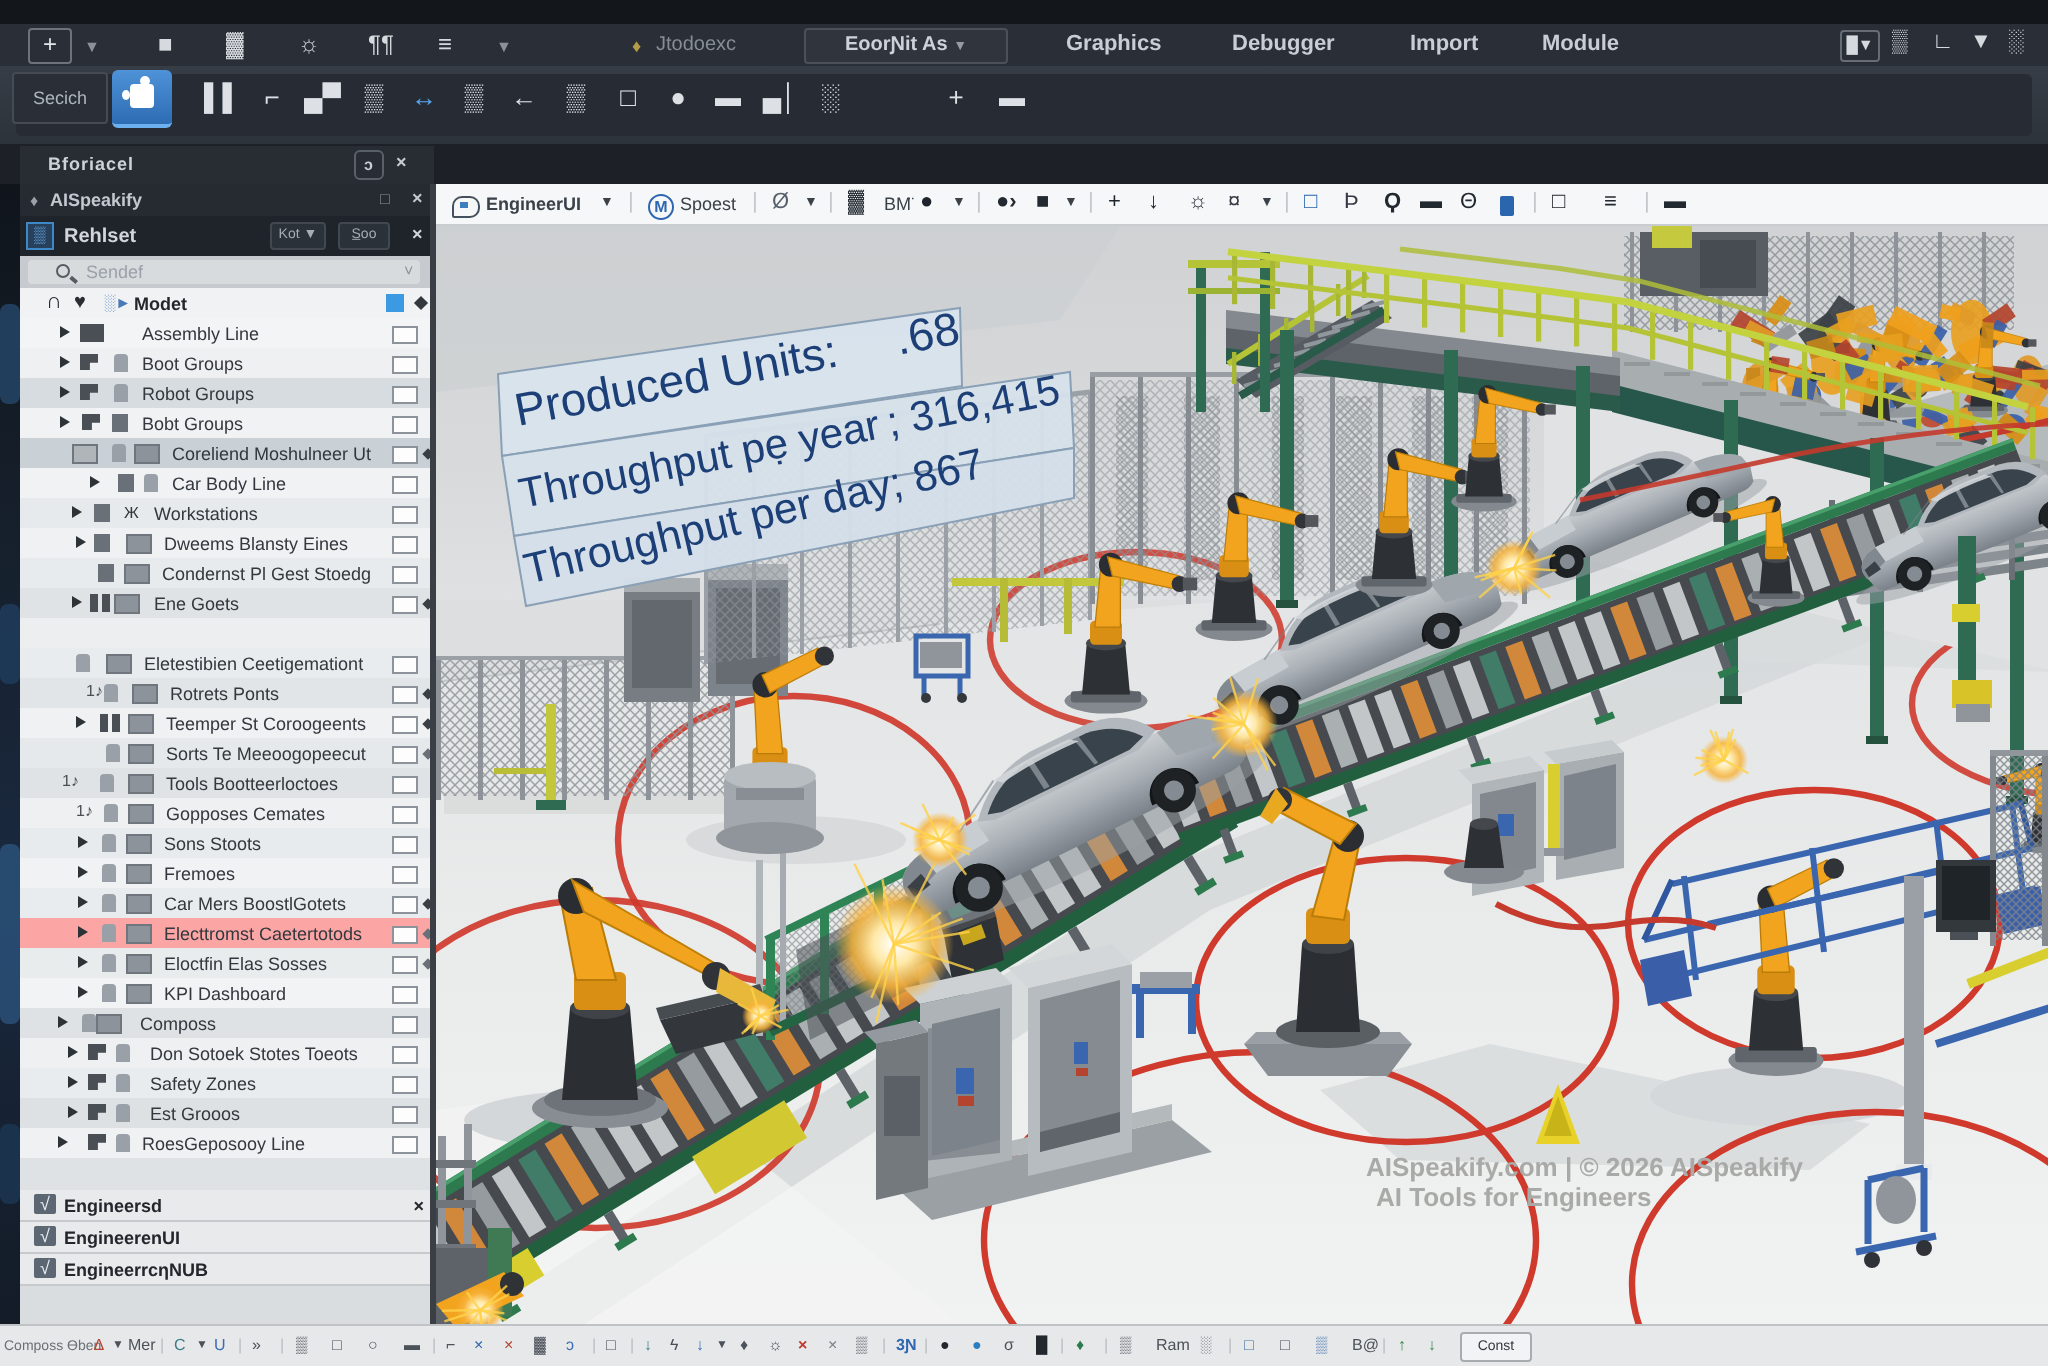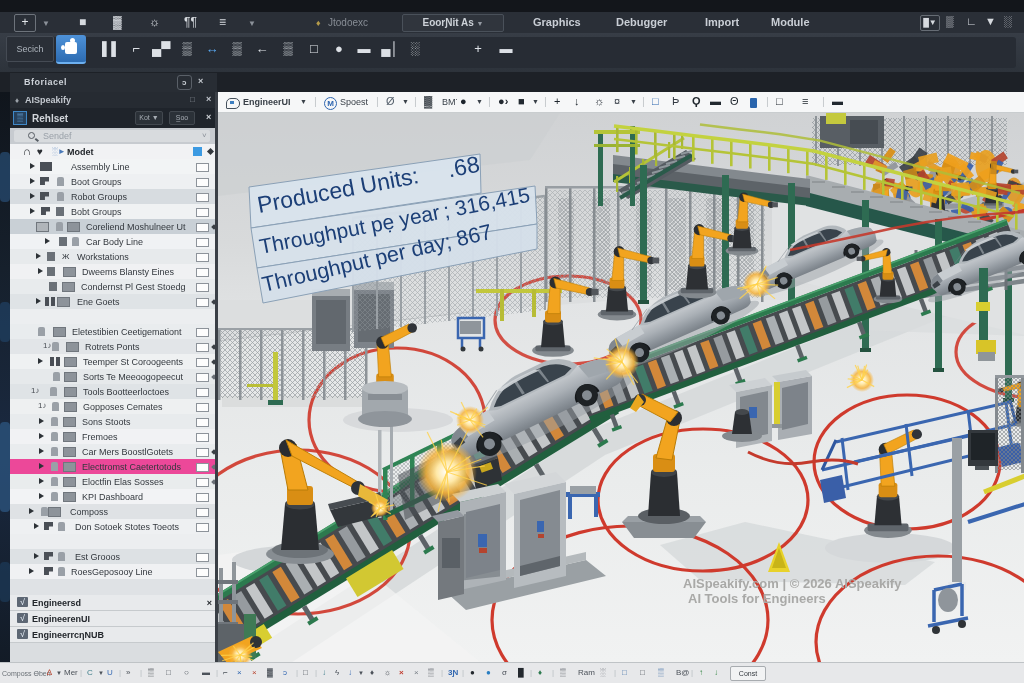--- a/index.html
+++ b/index.html
@@ -264,21 +264,21 @@
         <span class="cbx"></span>
       </div>
     <div class="trow" style="top:352px;background:#e9ecee;">
         <span class="arw" style="left:39px;"></span>
         <span class="icp" style="left:51px;"></span>
         <span class="ic1" style="left:63px;"></span>
         <span class="lb" style="left:82px;">Car Mers BoostlGotets</span>
         <span class="cbx"></span>
         <span class="dia"></span>
       </div>
-    <div class="trow" style="top:367px;background:#ec4899;">
+    <div class="trow" style="top:367px;background:#fca5a5;">
         <span class="arw" style="left:39px;"></span>
         <span class="icp" style="left:51px;"></span>
         <span class="ic1" style="left:63px;"></span>
         <span class="lb" style="left:82px;">Electtromst Caetertotods</span>
         <span class="cbx"></span>
         <span class="dia" style="background:#6a7077;"></span>
       </div>
     <div class="trow" style="top:382px;background:#e9eced;">
         <span class="arw" style="left:39px;"></span>
         <span class="icp" style="left:51px;"></span>
@@ -299,20 +299,27 @@
         <span class="icp" style="left:41px;"></span>
         <span class="ic1" style="left:48px;"></span>
         <span class="lb" style="left:70px;">Composs</span>
         <span class="cbx"></span>
       </div>
     <div class="trow" style="top:427px;background:#eef0f2;">
         <span class="arw" style="left:34px;"></span>
         <span class="ic2" style="left:44px;width:9px;height:8px;clip-path:polygon(0 0,100% 0,100% 55%,55% 55%,55% 100%,0 100%);"></span>
         <span class="icp" style="left:58px;"></span>
         <span class="lb" style="left:75px;">Don Sotoek Stotes Toeots</span>
+        <span class="cbx"></span>
+      </div>
+    <div class="trow" style="top:442px;background:#e9ecee;">
+        <span class="arw" style="left:34px;"></span>
+        <span class="ic2" style="left:44px;width:9px;height:8px;clip-path:polygon(0 0,100% 0,100% 55%,55% 55%,55% 100%,0 100%);"></span>
+        <span class="icp" style="left:58px;"></span>
+        <span class="lb" style="left:75px;">Safety Zones</span>
         <span class="cbx"></span>
       </div>
     <div class="trow" style="top:457px;background:#dde1e4;">
         <span class="arw" style="left:34px;"></span>
         <span class="ic2" style="left:44px;width:9px;height:8px;clip-path:polygon(0 0,100% 0,100% 55%,55% 55%,55% 100%,0 100%);"></span>
         <span class="icp" style="left:58px;"></span>
         <span class="lb" style="left:75px;">Est Grooos</span>
         <span class="cbx"></span>
       </div>
     <div class="trow" style="top:472px;background:#f0f1f3;">

